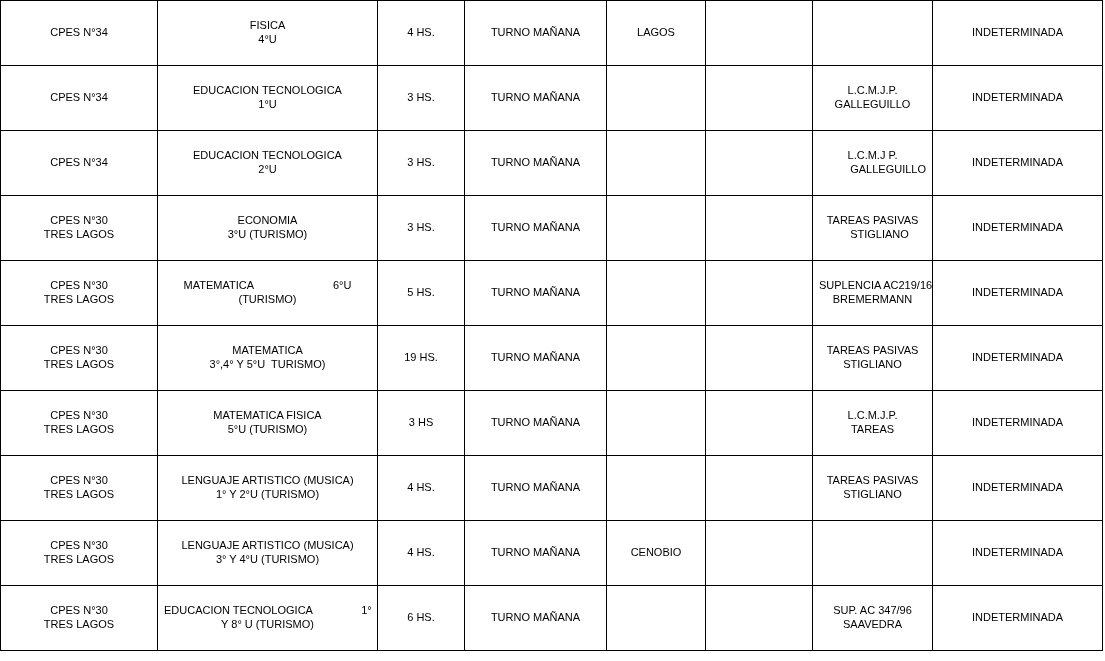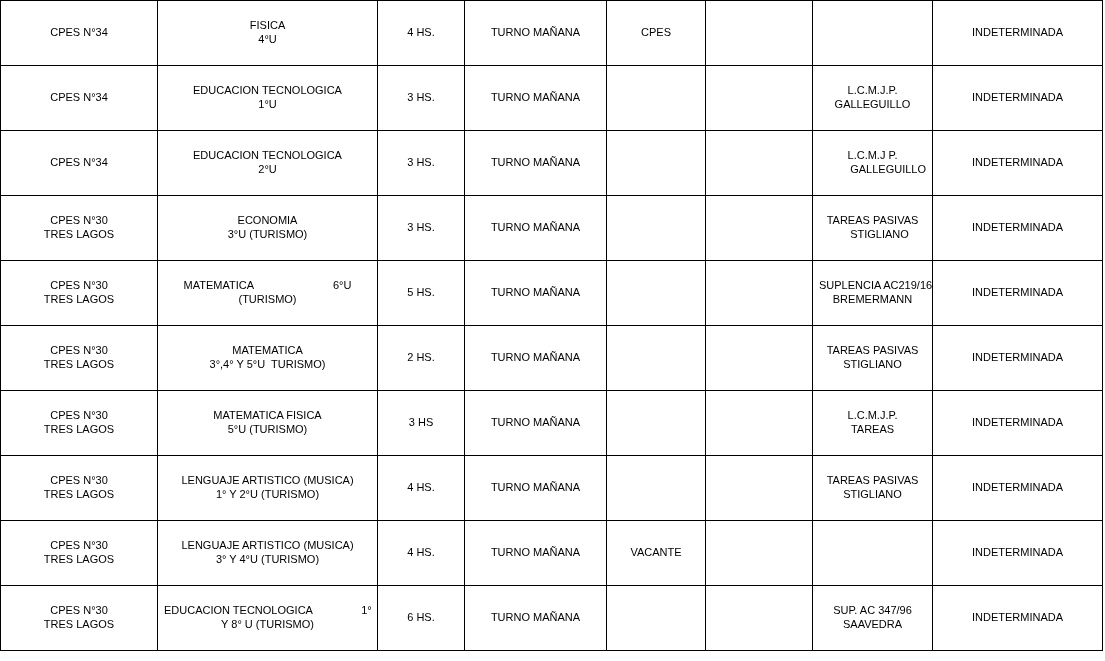--- a/index.html
+++ b/index.html
@@ -78,21 +78,21 @@
       <tr>
         <td class="school">
           <span class="line ta-center">CPES N°34</span>
         </td>
         <td class="subject">
           <span class="line ta-left">FISICA</span>
           <span class="line ta-center">4°U</span>
         </td>
         <td class="ta-center">4 HS.</td>
         <td class="ta-center">TURNO MAÑANA</td>
-        <td class="ta-center">CPES</td>
+        <td class="ta-center">LAGOS</td>
         <td></td>
         <td></td>
         <td class="ta-center">INDETERMINADA</td>
       </tr>
 
       <tr>
         <td class="school">
           <span class="line ta-center">CPES N°34</span>
         </td>
         <td class="subject">
@@ -171,21 +171,21 @@
 
       <tr>
         <td class="school">
           <span class="line ta-left">CPES N°30</span>
           <span class="line ta-center">TRES LAGOS</span>
         </td>
         <td class="subject">
           <span class="line ta-center">MATEMATICA</span>
           <span class="line ta-center">3°,4° Y 5°U  TURISMO)</span>
         </td>
-        <td class="ta-center">2 HS.</td>
+        <td class="ta-center">19 HS.</td>
         <td class="ta-center">TURNO MAÑANA</td>
         <td class="ta-center"></td>
         <td></td>
         <td class="reason">
           <span class="line ta-center">TAREAS PASIVAS</span>
           <span class="line ta-center">STIGLIANO</span>
         </td>
         <td class="ta-center">INDETERMINADA</td>
       </tr>
 
@@ -233,21 +233,21 @@
         <td class="school">
           <span class="line ta-left">CPES N°30</span>
           <span class="line ta-center">TRES LAGOS</span>
         </td>
         <td class="subject">
           <span class="line ta-left">LENGUAJE ARTISTICO (MUSICA)</span>
           <span class="line ta-center">3° Y 4°U (TURISMO)</span>
         </td>
         <td class="ta-center">4 HS.</td>
         <td class="ta-center">TURNO MAÑANA</td>
-        <td class="ta-center">VACANTE</td>
+        <td class="ta-center">CENOBIO</td>
         <td></td>
         <td></td>
         <td class="ta-center">INDETERMINADA</td>
       </tr>
 
       <tr>
         <td class="school">
           <span class="line ta-left">CPES N°30</span>
           <span class="line ta-center">TRES LAGOS</span>
         </td>

